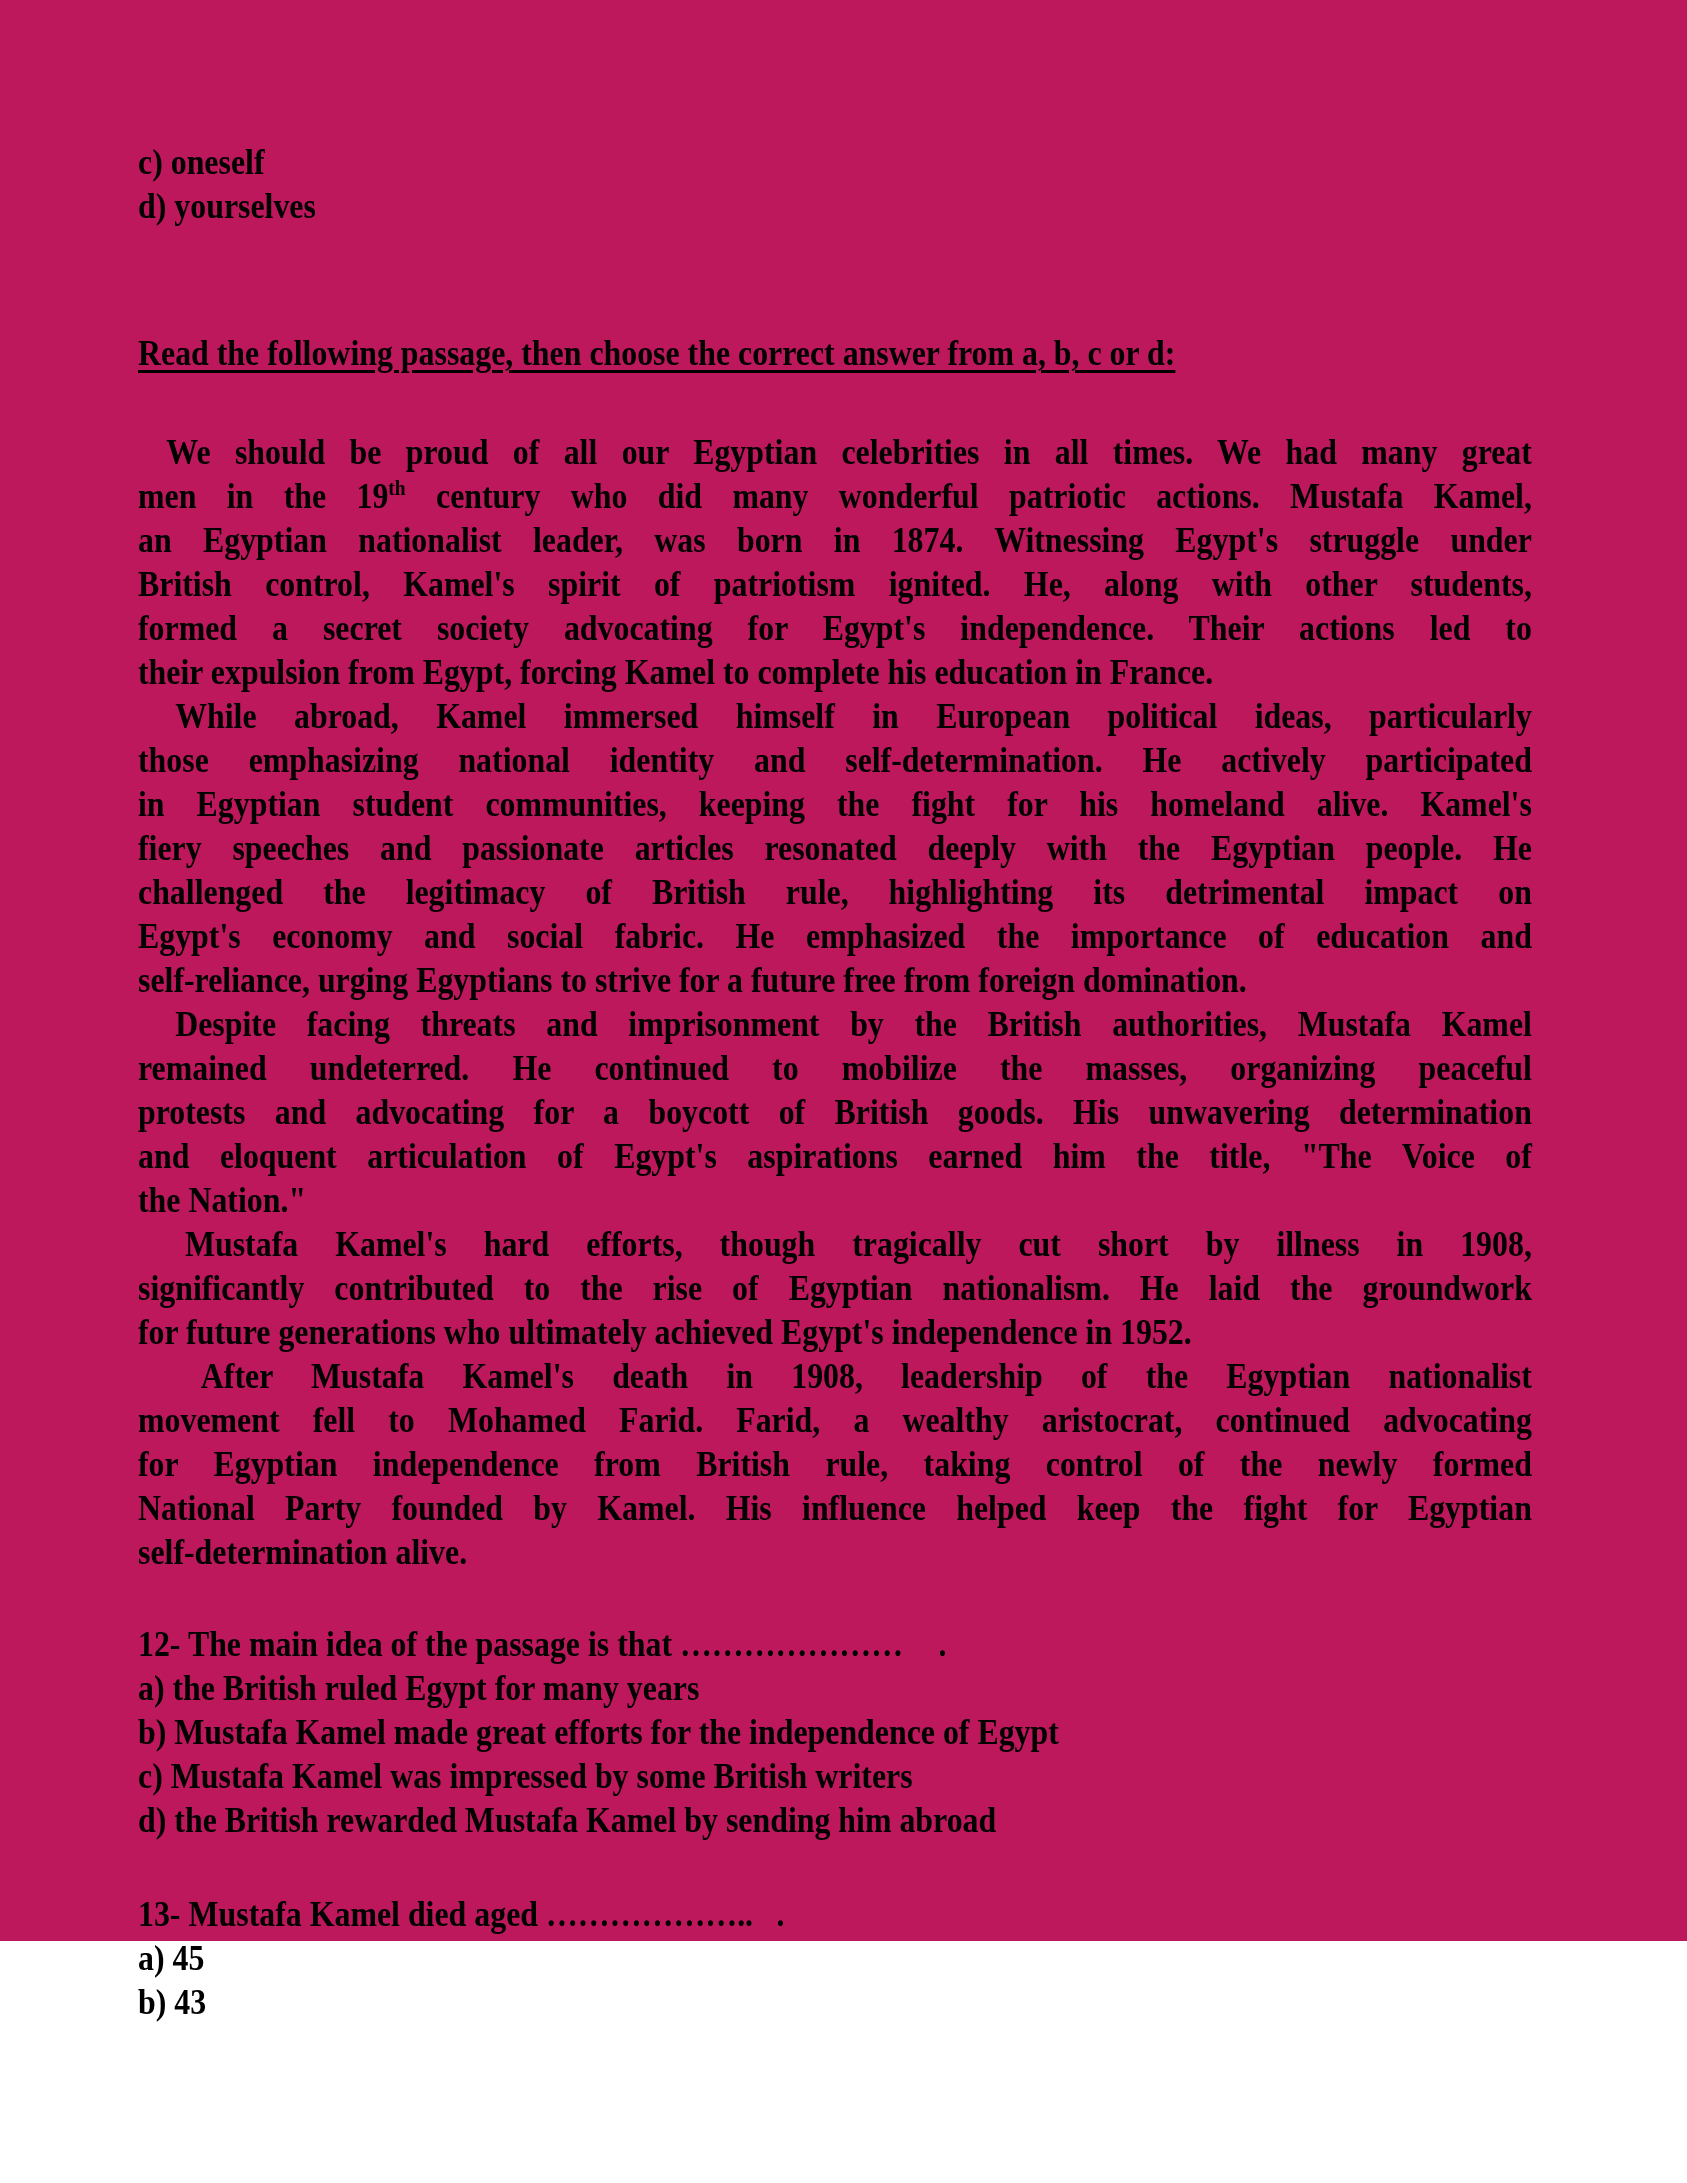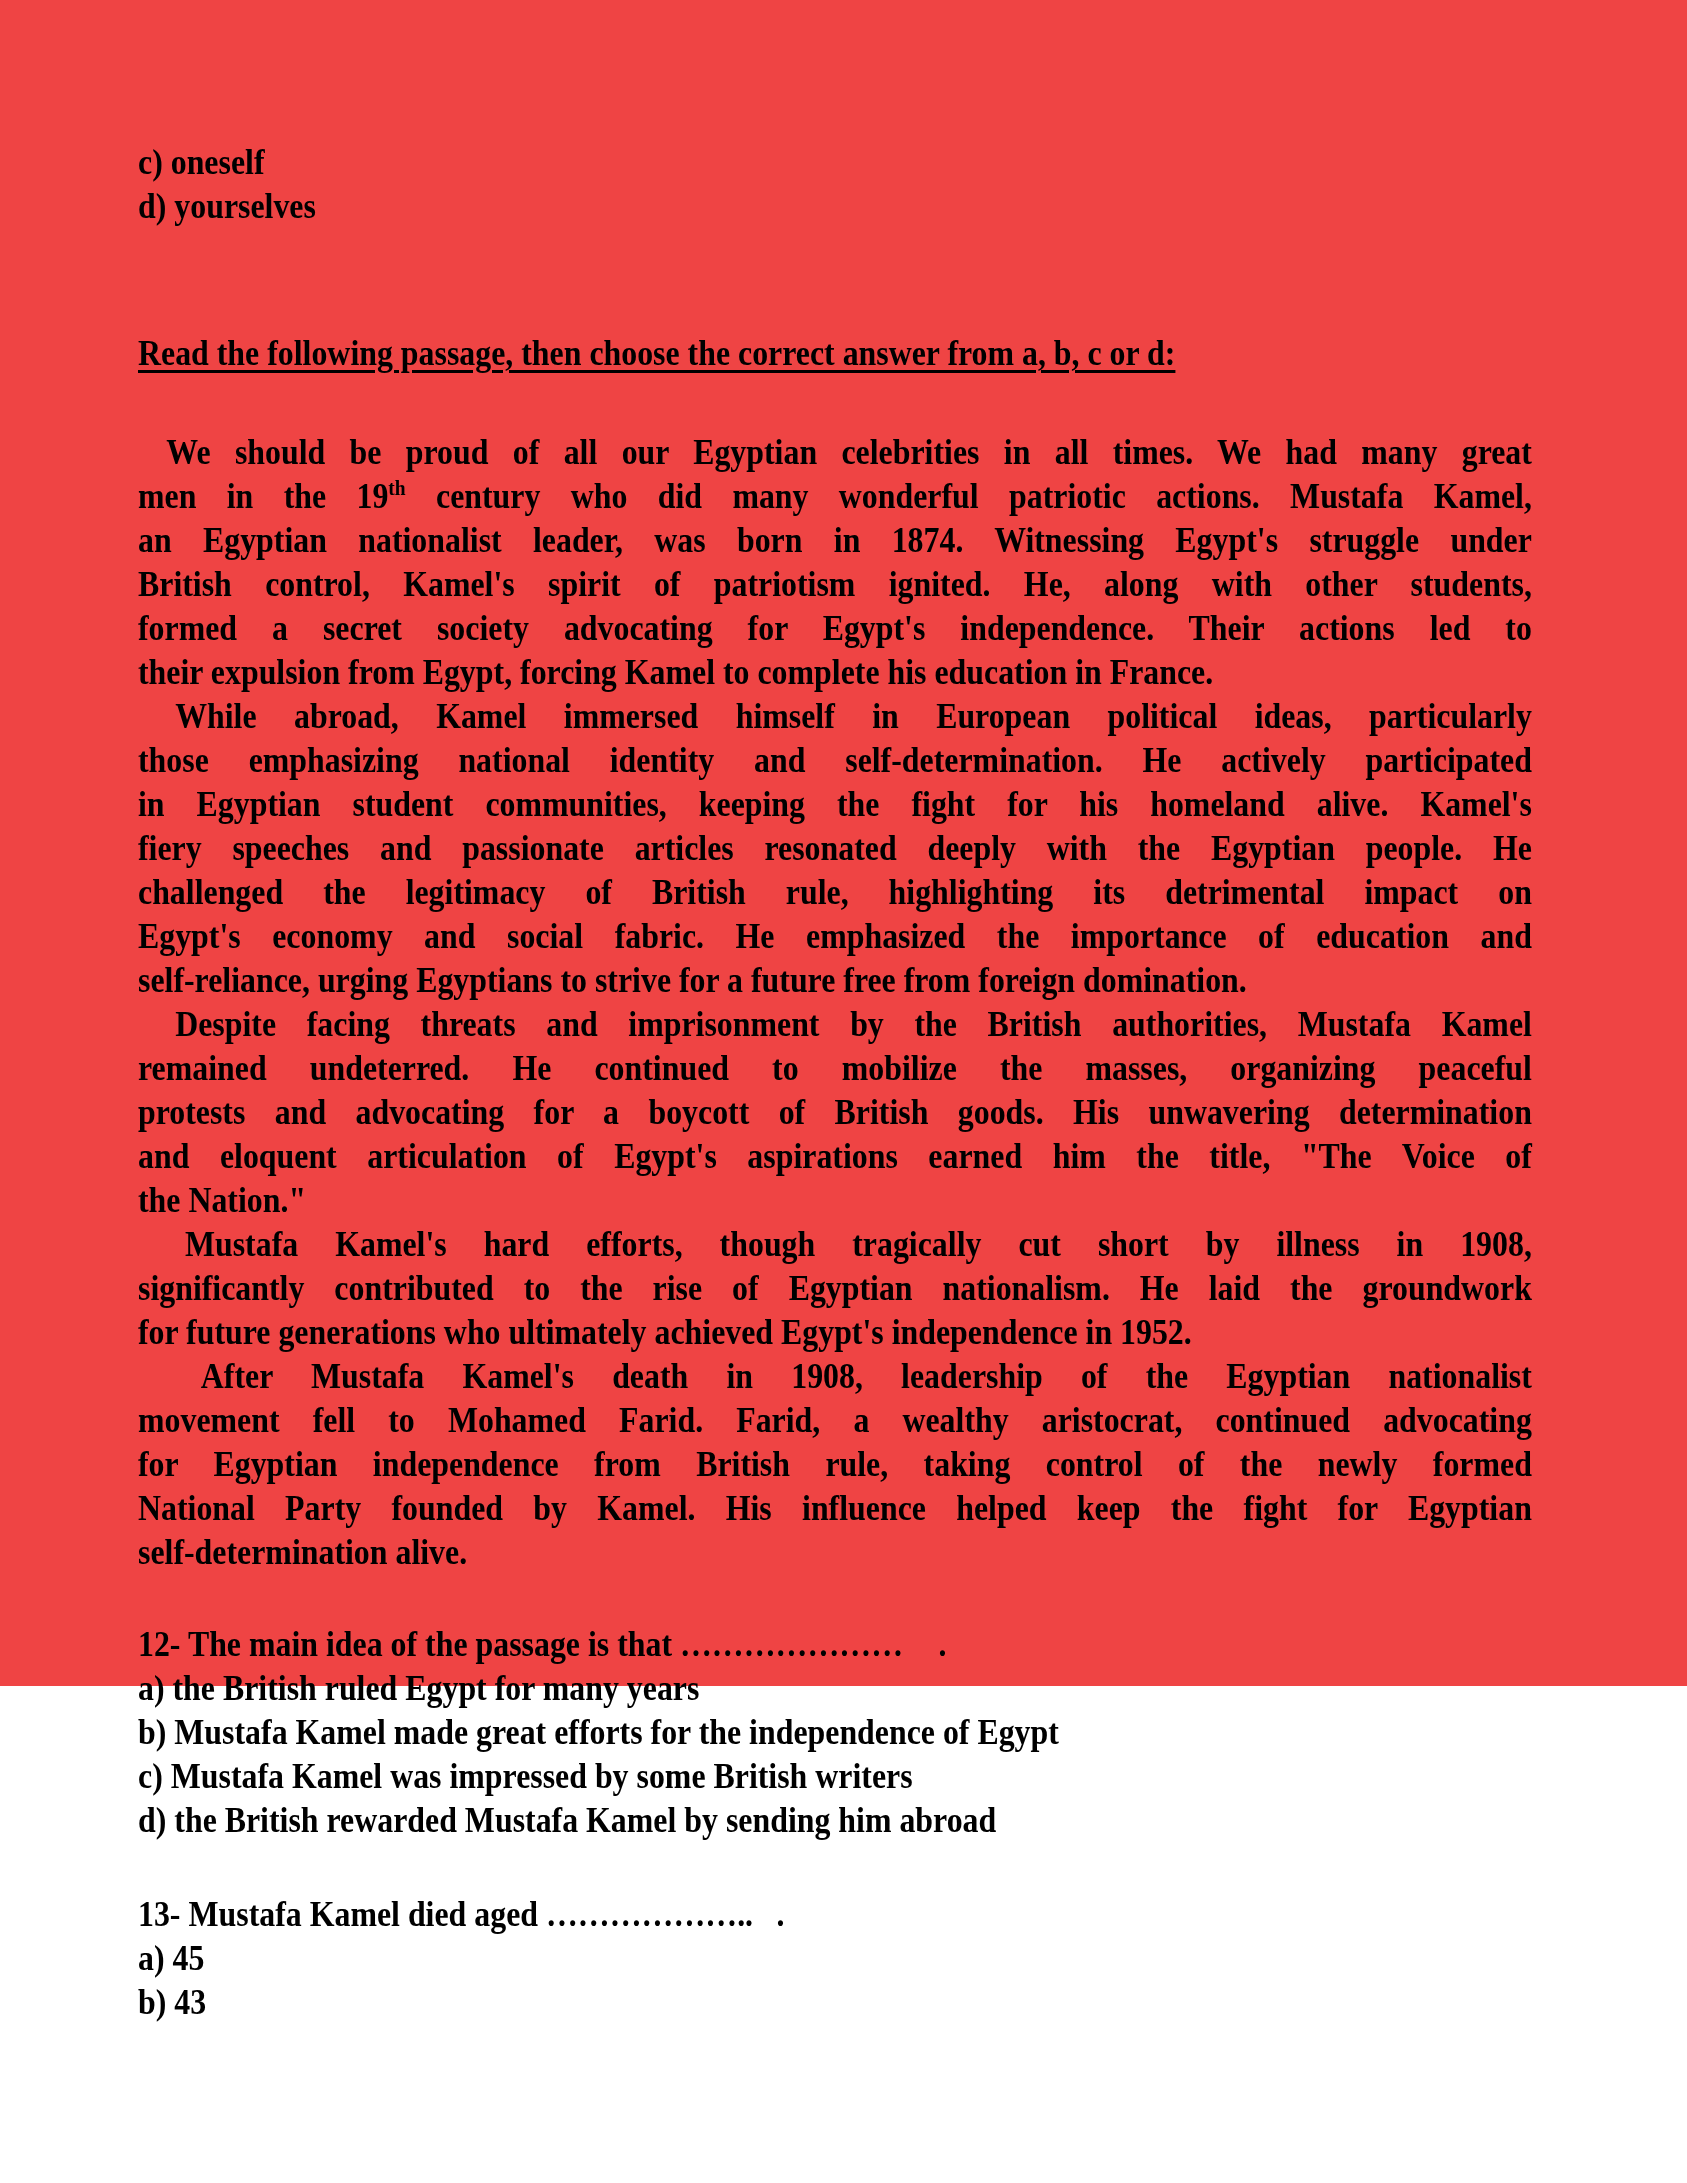--- a/index.html
+++ b/index.html
@@ -1,17 +1,17 @@
 <!DOCTYPE html>
 <html style="font-size:10.6px"><head>
 <meta charset="utf-8">
 <style>
   html, body { margin: 0; padding: 0; background: #ffffff; }
   body { width: 1687px; height: 2183px; position: relative; overflow: hidden; color: #000; }
-  .page { position: absolute; left: 0; top: 0; width: 1687px; height: 1686px; background: #ef4444; }
+  .page { position: absolute; left: 0; top: 0; width: 1687px; height: 1941px; background: #be185d; }
   .txt {
     font-family: "Liberation Serif", "DejaVu Serif", serif;
     font-weight: bold;
     font-size: 36px;
     line-height: 44px;
     white-space: nowrap;
   }
   .block {
     position: absolute;
     left: 138px;

